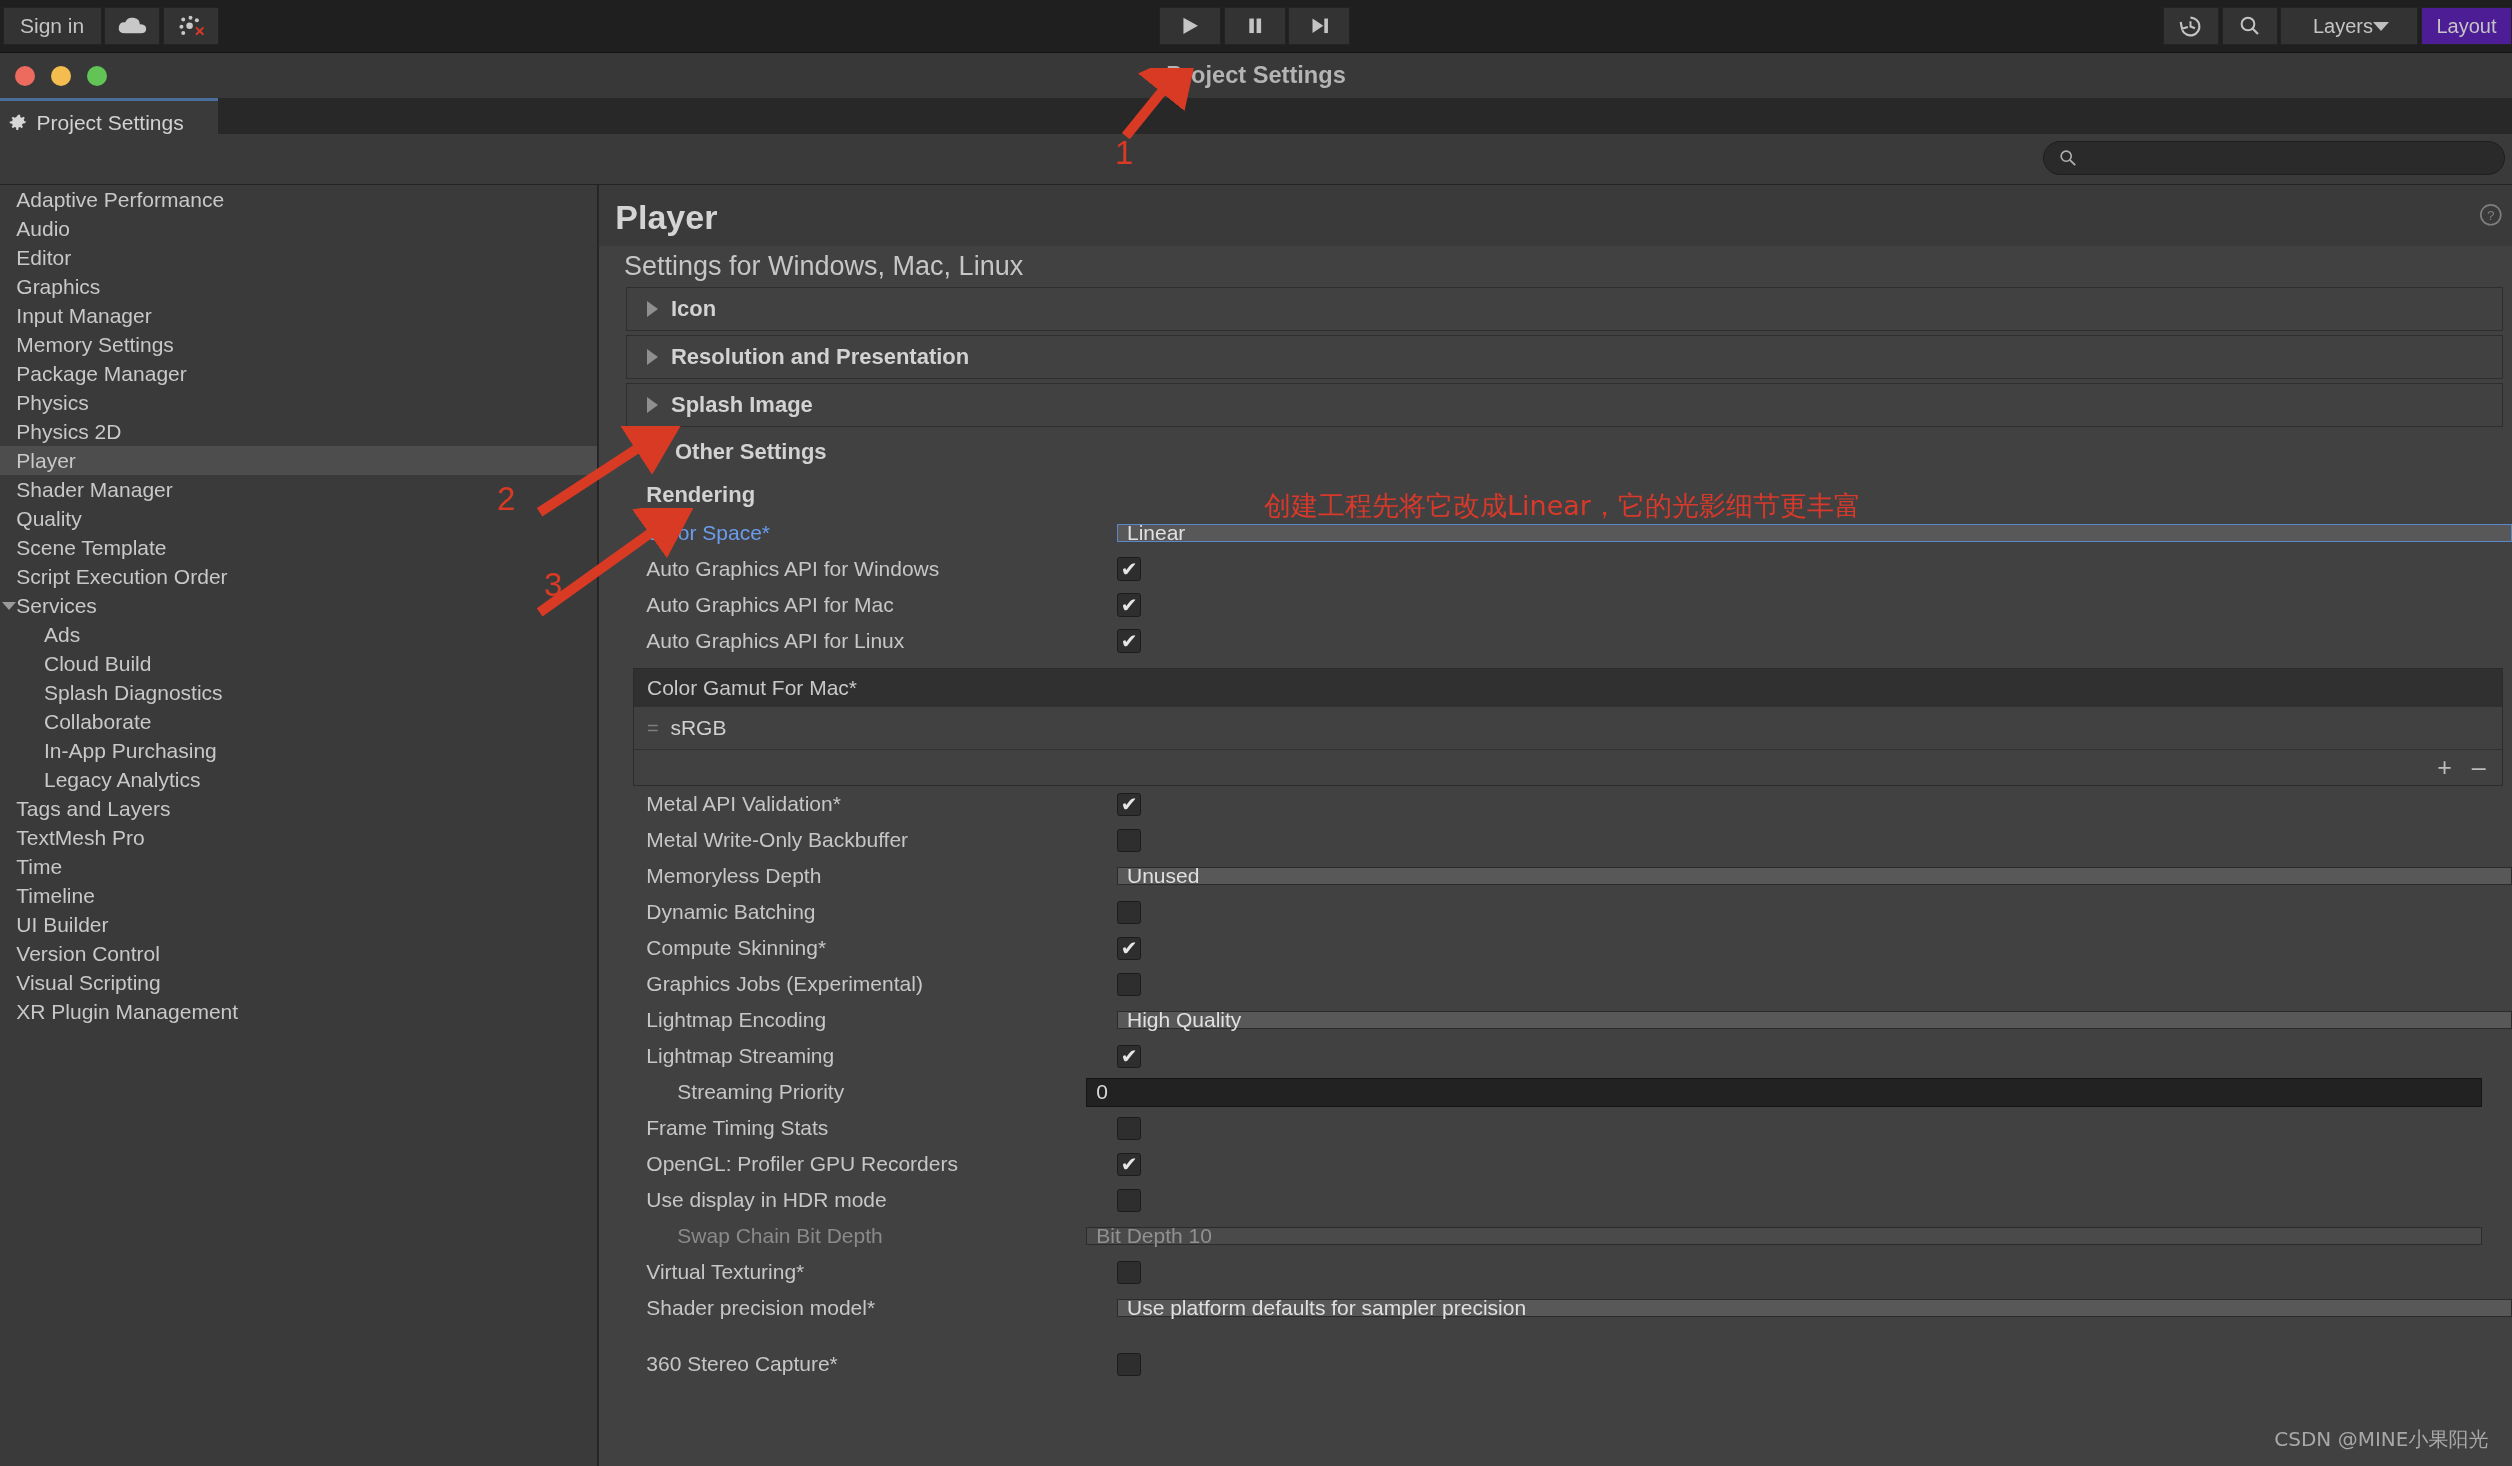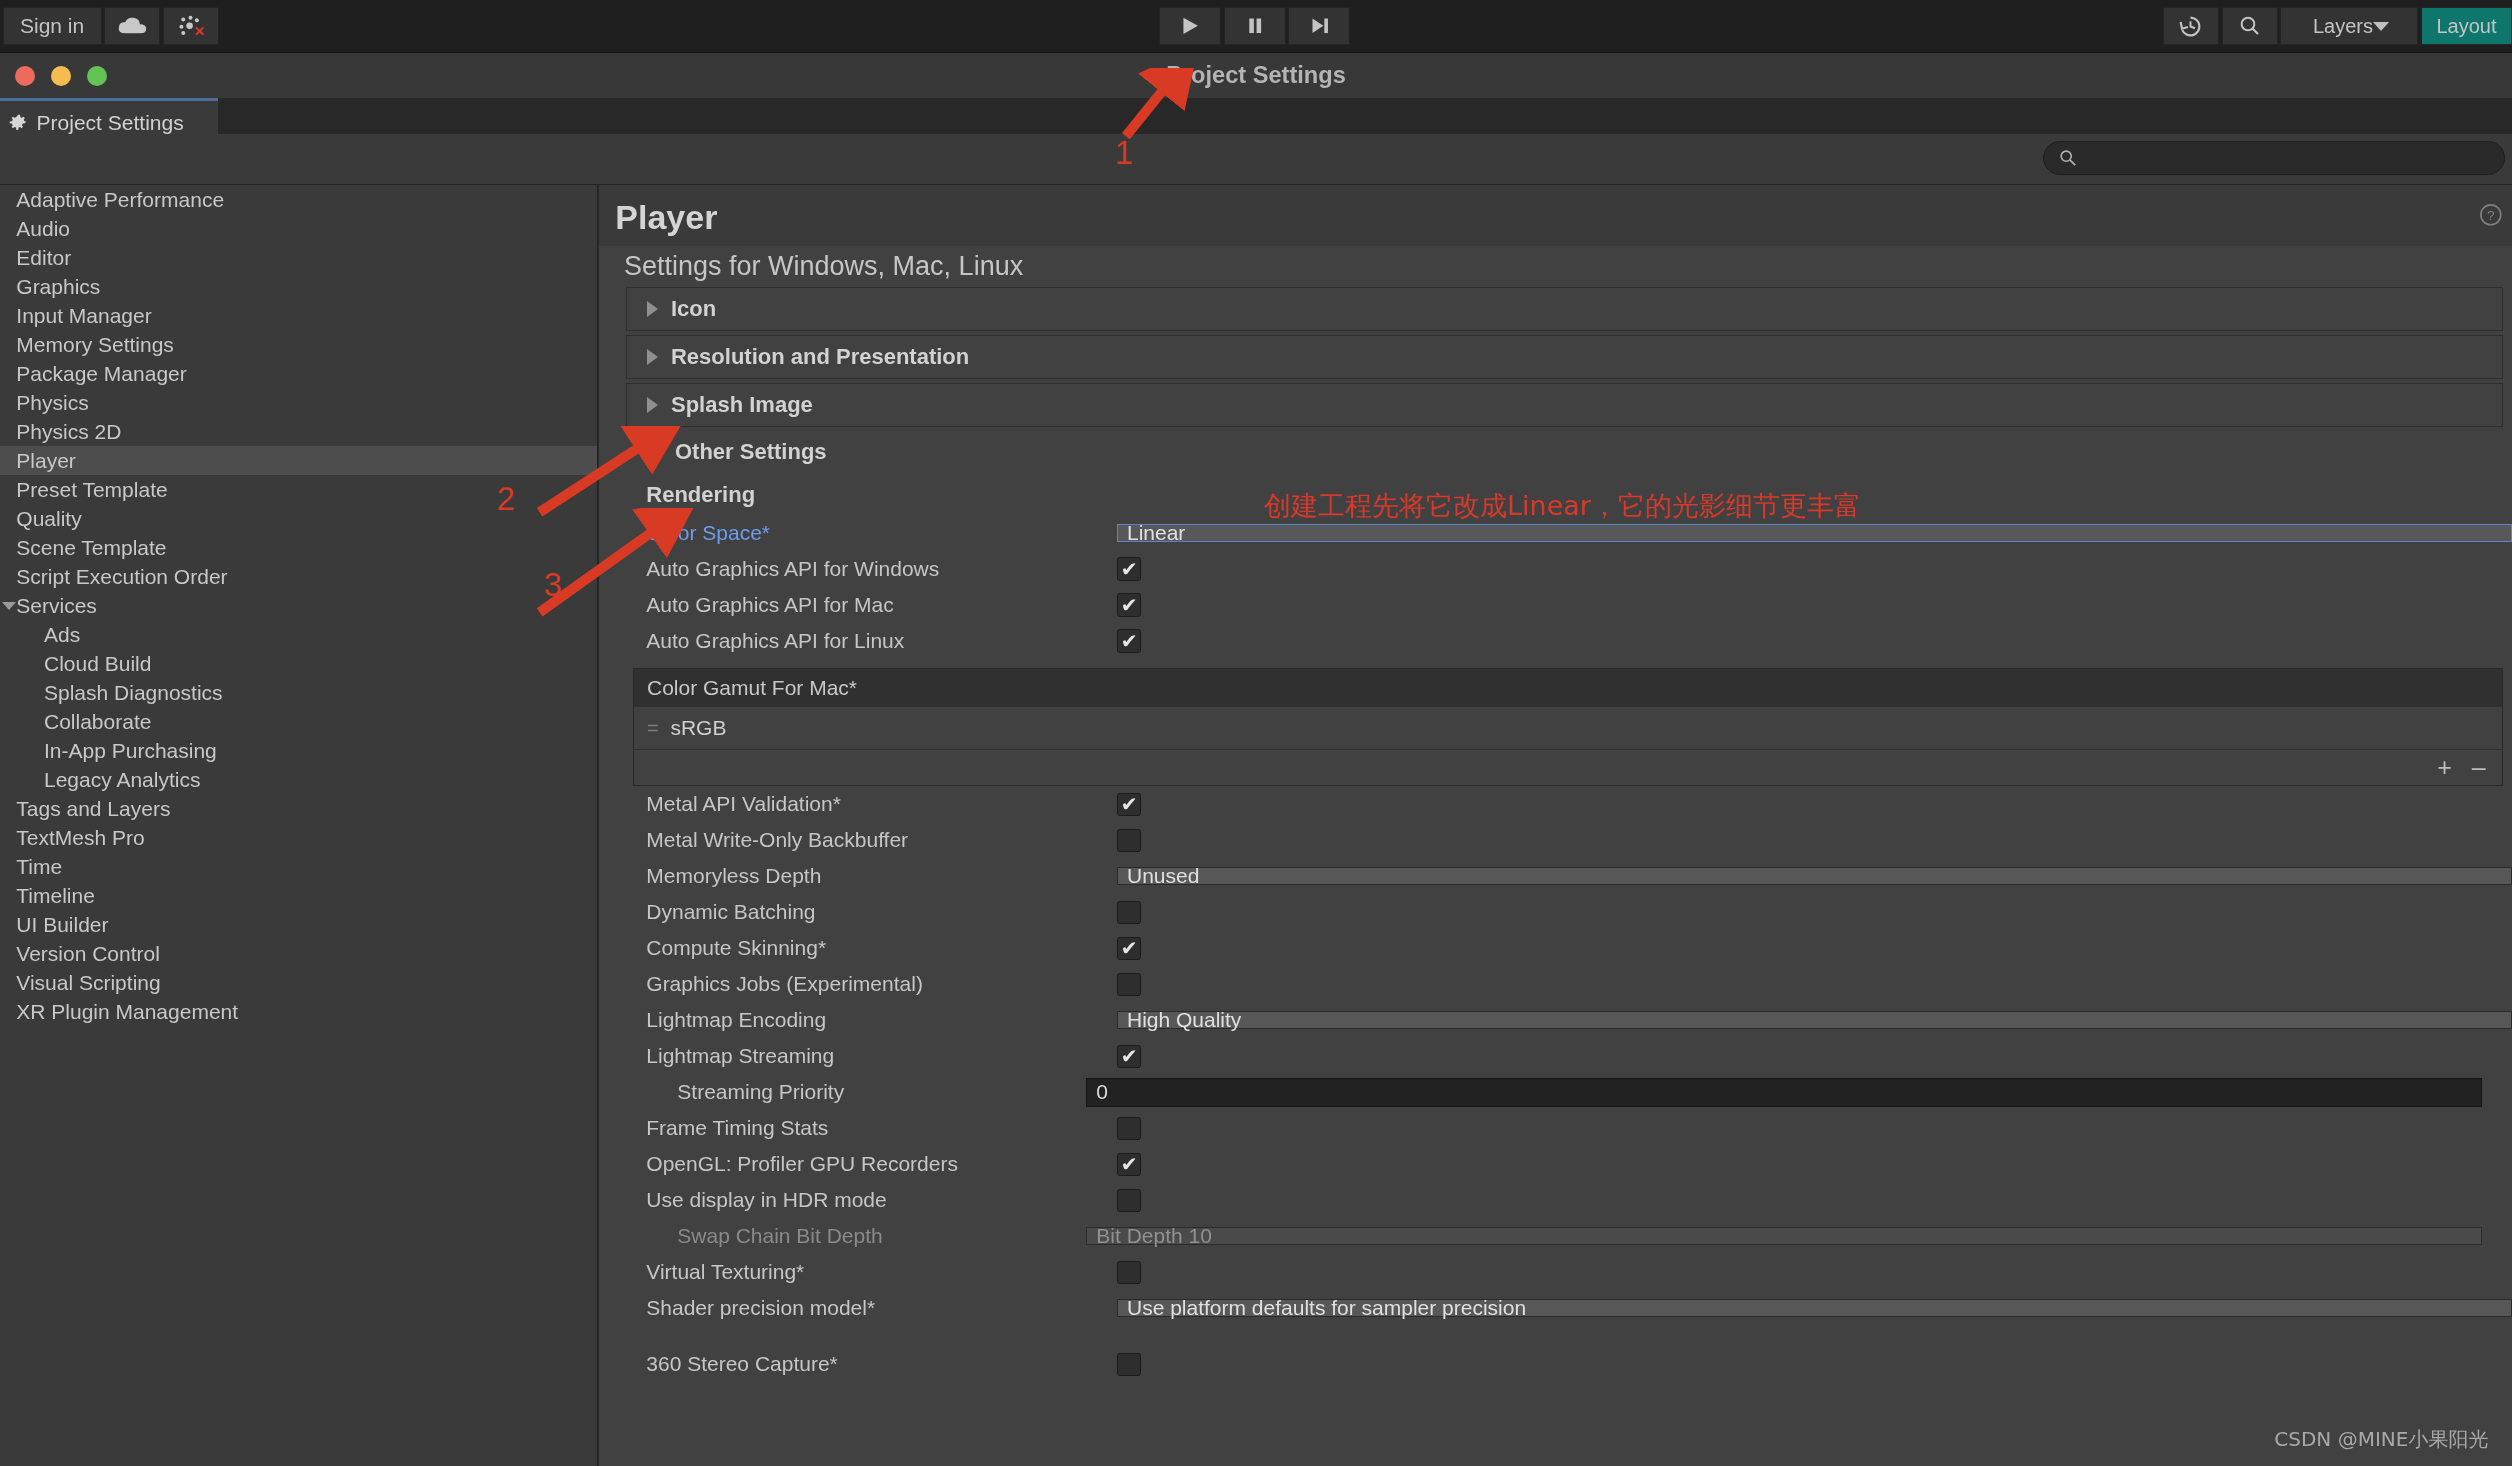--- a/index.html
+++ b/index.html
@@ -28,21 +28,21 @@
   .tb-center { position: absolute; left: 50%; transform: translateX(-50%); display: flex; }
   .tb-play { width: 62px; height: 38px; }
   .tb-right { position: absolute; right: 0; display: flex; align-items: center; }
   .tb-layers {
     background: #333333; border: 0.9px solid #232323; height: 38px;
     display: flex; align-items: center; padding: 0 11px 0 14.5px;
     color: #c4c4c4; font-size: 20px; margin-right: 2.7px; min-width: 138px;
     justify-content: center;
   }
   .tb-layout {
-    background: #0f766e; border: 0.9px solid #232323; height: 38px;
+    background: #4c1d95; border: 0.9px solid #232323; height: 38px;
     display: flex; align-items: center; padding: 0 14.5px;
     color: #c4c4c4; font-size: 20px; margin-right: 0; text-align: right;
   }
   .tri-down { width: 0; height: 0; border-left: 8.2px solid transparent; border-right: 8.2px solid transparent; border-top: 9px solid #c0c0c0; }
 
   
   .titlebar {
     position: absolute; top: 53px; left: 0; width: 2512px; height: 45px;
     background: #383838;
     display: flex; align-items: center;
@@ -335,21 +335,21 @@
     <div class="side-item">
       <span>Physics</span>
     </div>
     <div class="side-item">
       <span>Physics 2D</span>
     </div>
     <div class="side-item selected">
       <span>Player</span>
     </div>
     <div class="side-item">
-      <span>Preset Template</span>
+      <span>Shader Manager</span>
     </div>
     <div class="side-item">
       <span>Quality</span>
     </div>
     <div class="side-item">
       <span>Scene Template</span>
     </div>
     <div class="side-item">
       <span>Script Execution Order</span>
     </div>

